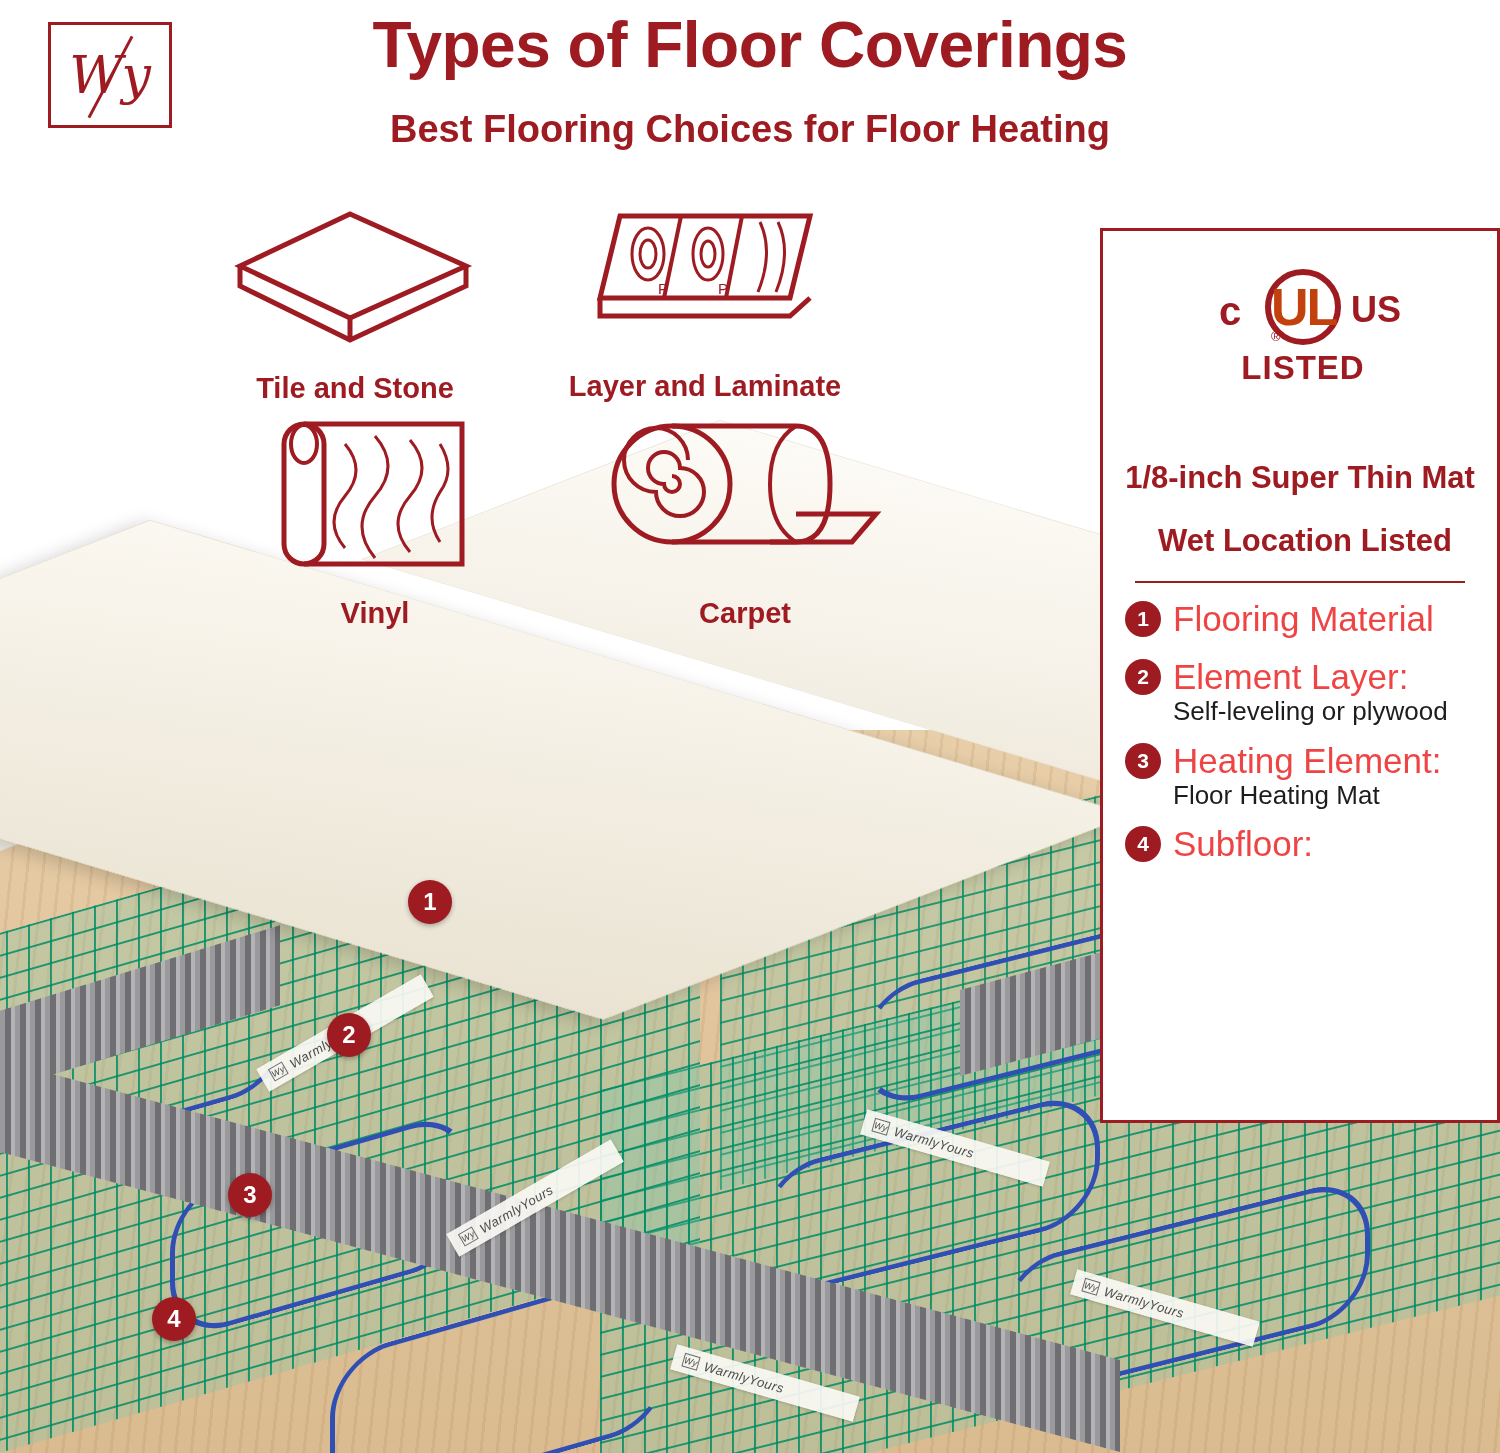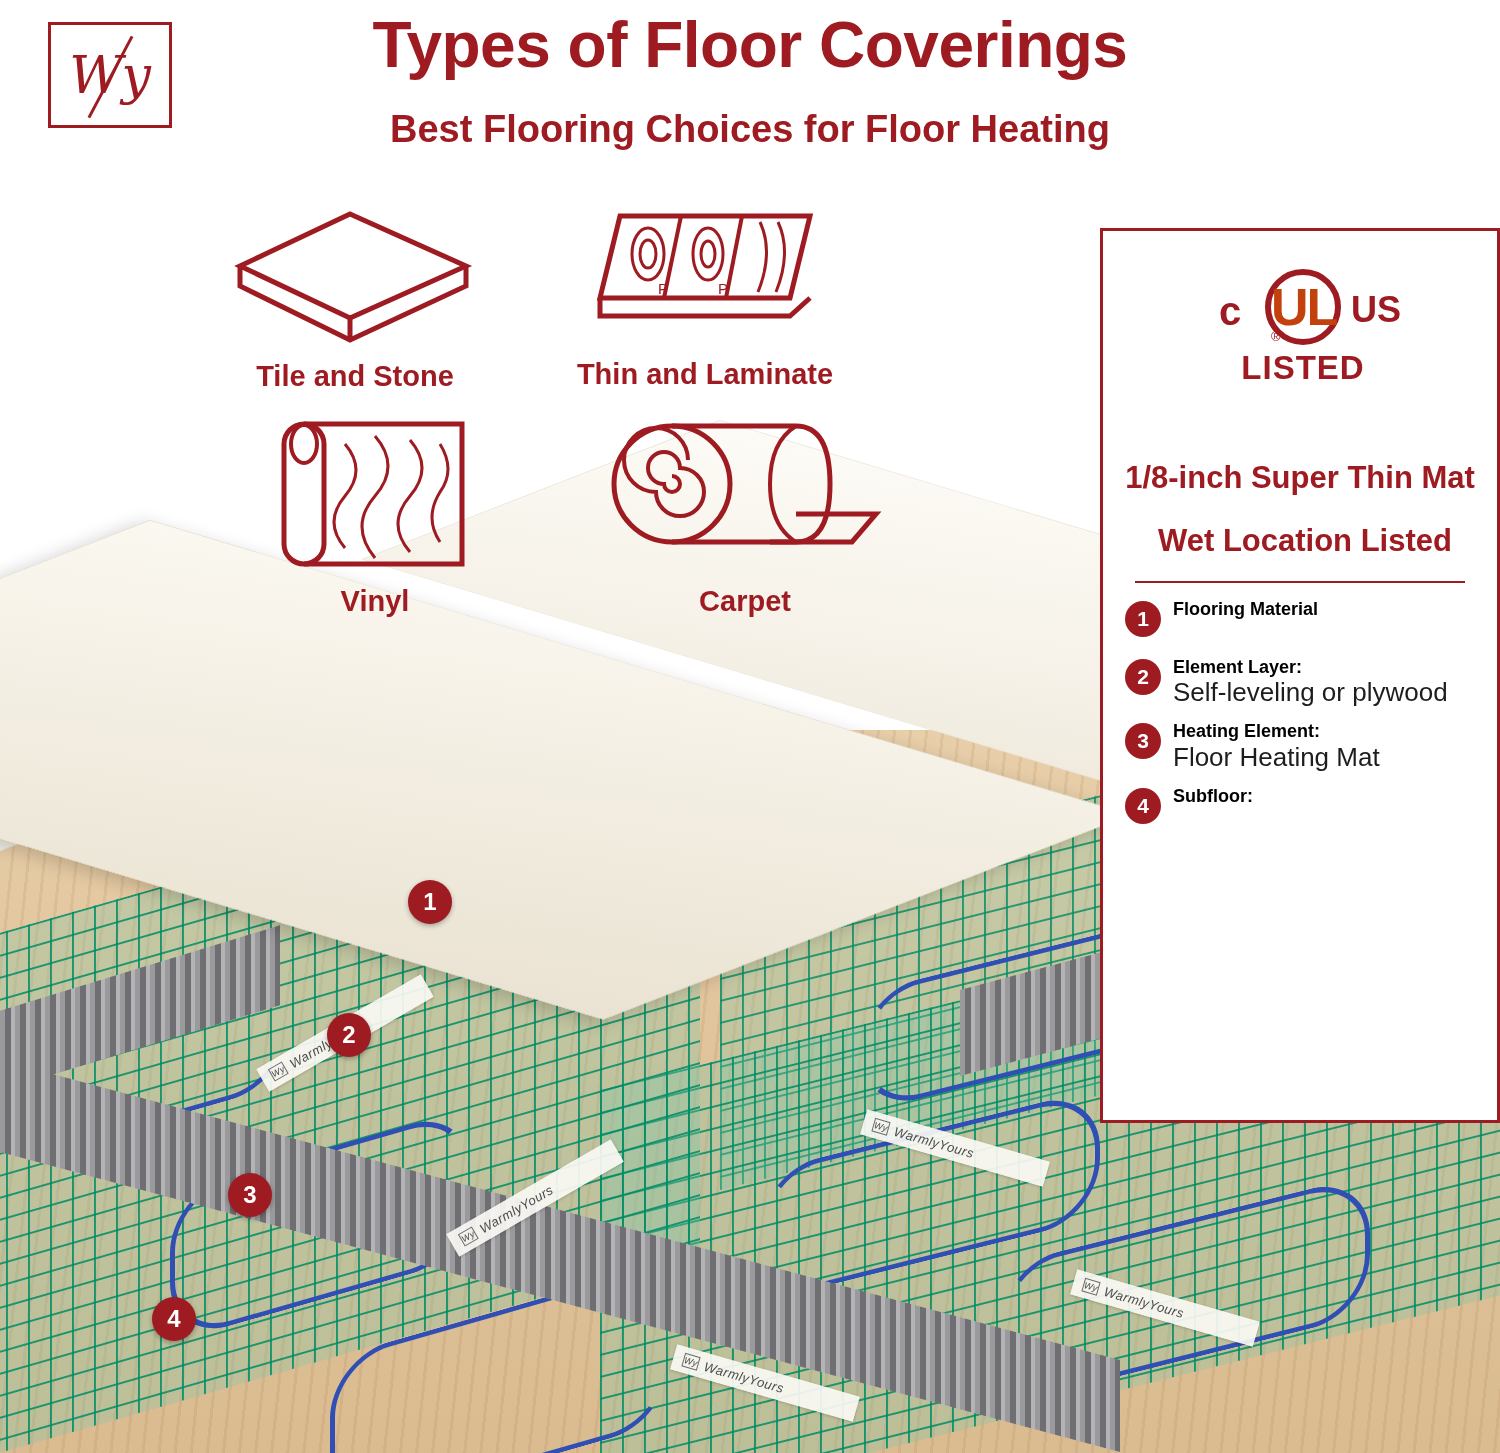--- a/index.html
+++ b/index.html
@@ -216,21 +216,21 @@
   }
   .icon-cell {
     position: absolute;
     text-align: center;
     color: #9e1b22;
   }
   .icon-label {
     font-size: 29px;
     font-weight: bold;
     color: #9e1b22;
-    margin-top: 6px;
+    margin-top: 18px;
     white-space: nowrap;
   }
 
   
   .badge {
     position: absolute;
     width: 44px; height: 44px;
     border-radius: 50%;
     background: #9e1b22;
     color: #ffffff;
@@ -326,23 +326,23 @@
     width: 36px; height: 36px;
     border-radius: 50%;
     background: #9e1b22;
     color: #fff;
     font-size: 21px;
     font-weight: bold;
     line-height: 36px;
     text-align: center;
   }
   .layer-title {
-    font-size: 18px;
-    font-weight: bold;
-    color: #000000;
+    font-size: 35px;
+    font-weight: normal;
+    color: #ef4444;
     line-height: 1.12;
   }
   .layer-desc {
     font-size: 26px;
     color: #1d1d1d;
     line-height: 1.16;
   }
 </style>
 </head>
 <body>
@@ -427,21 +427,21 @@
         <line x1="182" y1="18" x2="166" y2="100" stroke="#9e1b22" stroke-width="4"></line>
         <ellipse cx="88" cy="56" rx="16" ry="26" fill="none" stroke="#9e1b22" stroke-width="3"></ellipse>
         <ellipse cx="88" cy="56" rx="8" ry="14" fill="none" stroke="#9e1b22" stroke-width="3"></ellipse>
         <ellipse cx="148" cy="56" rx="15" ry="26" fill="none" stroke="#9e1b22" stroke-width="3"></ellipse>
         <ellipse cx="148" cy="56" rx="7" ry="13" fill="none" stroke="#9e1b22" stroke-width="3"></ellipse>
         <path d="M200 24 q14 30 -2 70" fill="none" stroke="#9e1b22" stroke-width="3"></path>
         <path d="M218 24 q14 30 -2 70" fill="none" stroke="#9e1b22" stroke-width="3"></path>
         <text x="98" y="96" font-size="15" fill="#9e1b22" font-family="Liberation Sans, sans-serif">P</text>
         <text x="158" y="96" font-size="15" fill="#9e1b22" font-family="Liberation Sans, sans-serif">P</text>
       </svg>
-      <div class="icon-label">Thin and Laminate</div>
+      <div class="icon-label">Layer and Laminate</div>
     </div>
 
     <div class="icon-cell" style="left:20px; top:330px; width:250px;">
       <svg width="250" height="165" viewBox="0 0 250 165">
         <rect x="34" y="14" width="40" height="140" rx="20" fill="none" stroke="#9e1b22" stroke-width="5"></rect>
         <ellipse cx="54" cy="34" rx="13" ry="19" fill="none" stroke="#9e1b22" stroke-width="4"></ellipse>
         <path d="M54 14 L212 14 L212 154 L54 154" fill="none" stroke="#9e1b22" stroke-width="5"></path>
         <path d="M95 34 q22 26 0 52 q-22 26 0 52" fill="none" stroke="#9e1b22" stroke-width="3"></path>
         <path d="M125 26 q26 30 0 60 q-26 30 0 62" fill="none" stroke="#9e1b22" stroke-width="3"></path>
         <path d="M160 30 q24 28 0 56 q-24 28 0 56" fill="none" stroke="#9e1b22" stroke-width="3"></path>

